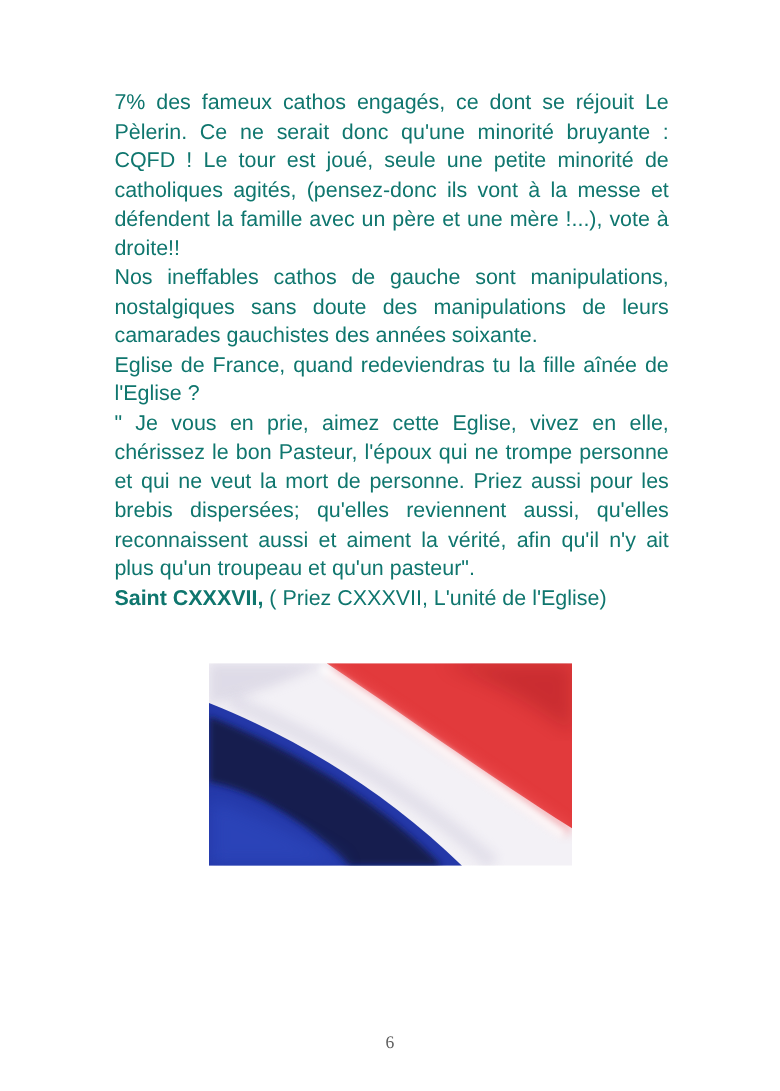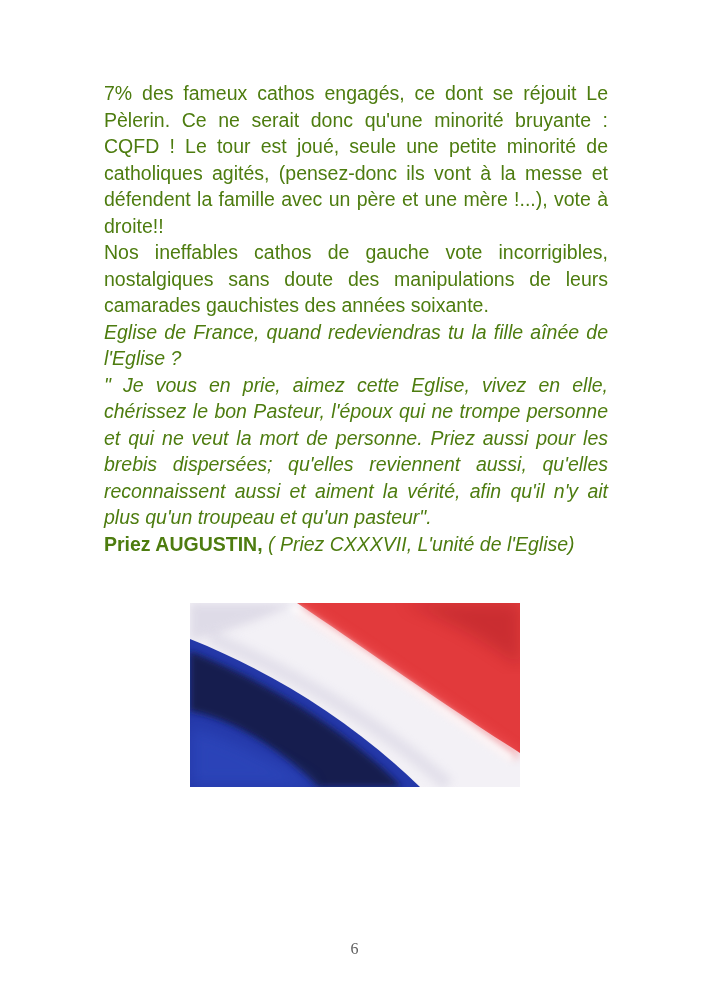--- a/index.html
+++ b/index.html
@@ -10,27 +10,27 @@
     height: 992px;
     background: #ffffff;
     font-family: "Liberation Sans", sans-serif;
     overflow: hidden;
   }
   .text-block {
     position: absolute;
     left: 104px;
     top: 80px;
     width: 504px;
-    color: #4d7c0f;
+    color: #0f766e;
     font-size: 19.5px;
     line-height: 26.5px;
     text-align: justify;
   }
   .para { margin: 0; }
-  .italic { font-style: italic; }
+  .italic { }
   .bold { font-weight: 700; }
   .flag-wrap {
     position: absolute;
     left: 190px;
     top: 603px;
     width: 330px;
     height: 184px;
   }
   .flag-wrap svg { display: block; width: 100%; height: 100%; }
   .footer {
@@ -44,24 +44,24 @@
     color: #5f5f5f;
   }
 </style>
 </head>
 <body>
 
 <div class="page">
 
   <div class="text-block">
     <p class="para">7%  des fameux cathos engagés, ce dont se réjouit Le Pèlerin. Ce ne serait donc qu'une minorité bruyante : CQFD ! Le tour est joué, seule une petite minorité de catholiques agités, (pensez-donc ils vont à la messe et défendent la famille avec un père et une mère !...), vote à droite!!</p>
-    <p class="para">Nos ineffables cathos de gauche vote incorrigibles, nostalgiques sans doute des manipulations de leurs camarades gauchistes des années soixante.</p>
+    <p class="para">Nos ineffables cathos de gauche sont manipulations, nostalgiques sans doute des manipulations de leurs camarades gauchistes des années soixante.</p>
     <p class="para italic">Eglise de France, quand redeviendras tu la fille aînée de l'Eglise ?</p>
     <p class="para italic">" Je vous en prie, aimez cette Eglise, vivez en elle, chérissez le bon Pasteur, l'époux qui ne trompe personne et qui ne veut la mort de personne. Priez aussi pour les brebis dispersées; qu'elles reviennent aussi, qu'elles reconnaissent aussi et aiment la vérité, afin qu'il n'y ait plus qu'un troupeau et qu'un pasteur".</p>
-    <p class="para"><span class="bold">Priez AUGUSTIN,</span><span class="italic"> ( Priez CXXXVII, L'unité de l'Eglise)</span></p>
+    <p class="para"><span class="bold">Saint CXXXVII,</span><span class="italic"> ( Priez CXXXVII, L'unité de l'Eglise)</span></p>
   </div>
 
   <div class="flag-wrap">
     <svg viewBox="0 0 330 184" preserveAspectRatio="none">
       <defs>
         <clipPath id="flagclip">
             <rect x="0" y="0" width="330" height="184"></rect>
           </clipPath>
         <filter id="b3">
             <feGaussianBlur stdDeviation="3"></feGaussianBlur>

